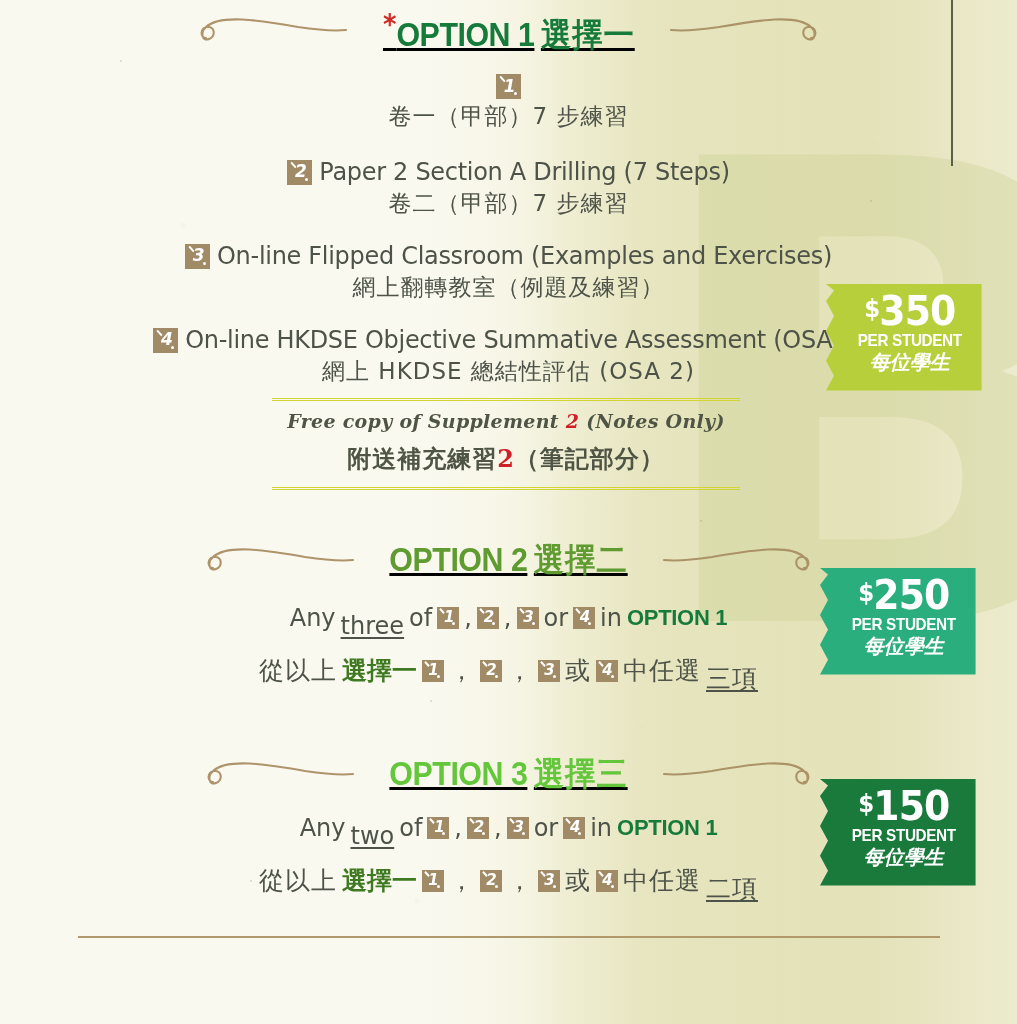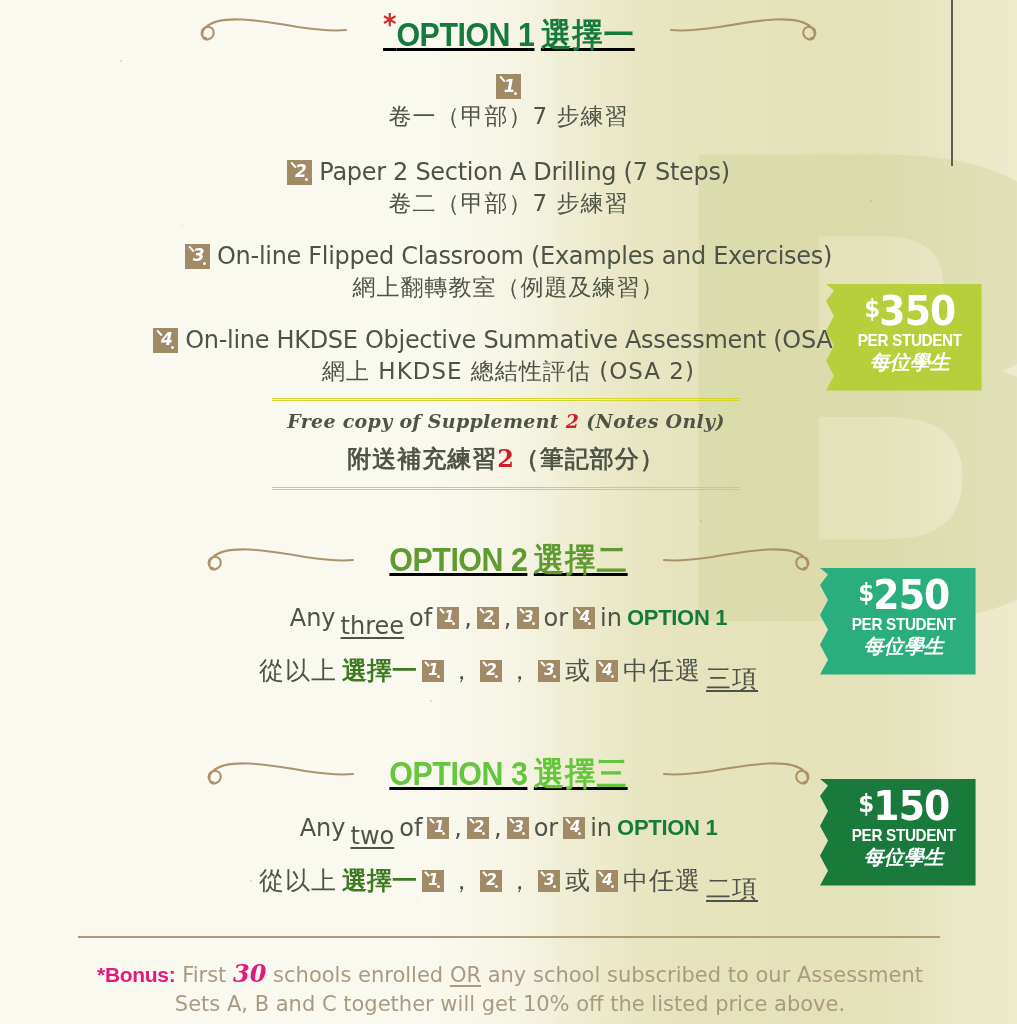--- a/index.html
+++ b/index.html
@@ -348,18 +348,14 @@
     </div>
   </div>
 
   <div class="tag" style="left:820px;top:779px;background:#1a7a3c">
     <span class="price"><span class="cur">$</span><span>150</span></span>
     <span class="per">PER STUDENT</span>
     <span class="zh">每位學生</span>
   </div>
 
   <div class="divider" style="top:936px"></div>
-  <div class="bonus" style="top:958px">
-    <div><span class="lbl">*Bonus:</span><span> First </span><span class="num">30</span><span> schools enrolled </span><span class="u">OR</span><span>  any school subscribed to our Assessment</span></div>
-    <div>Sets A, B and C together will get 10% off the listed price above.</div>
-  </div>
 
 </div>
 
 </body></html>

